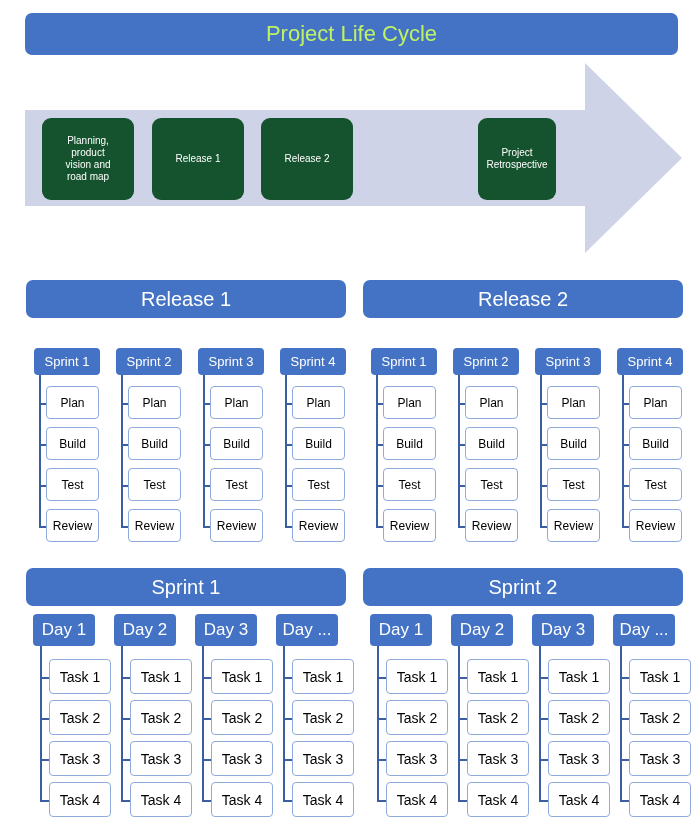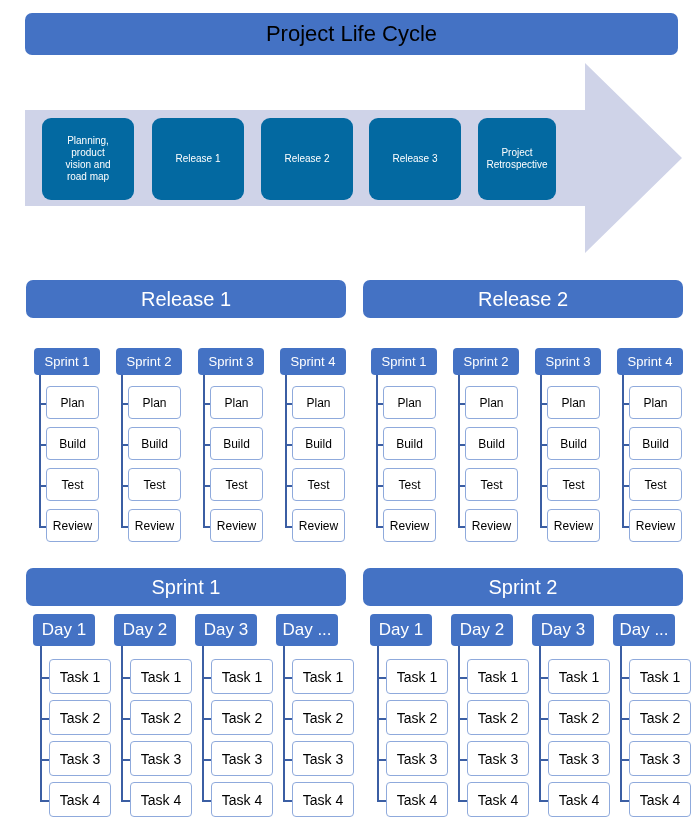--- a/index.html
+++ b/index.html
@@ -22,21 +22,21 @@
     left: 0; top: 0;
     width: 700px;
     height: 822px;
   }
 
   
   .banner {
     position: absolute;
     background: #4472C4;
     border-radius: 7px;
-    color: #000000;
+    color: #bef264;
     display: flex;
     align-items: center;
     justify-content: center;
     text-align: center;
     box-sizing: border-box;
     line-height: 1.05;
   }
 
   
   #title-banner {
@@ -52,21 +52,21 @@
     position: absolute;
     left: 25px;
     top: 63px;
     width: 657px;
     height: 190px;
   }
 
   
   .phase-box {
     position: absolute;
-    background: #0369a1;
+    background: #14532d;
     border-radius: 9px;
     color: #FFFFFF;
     font-size: 10px;
     line-height: 1.22;
     display: flex;
     align-items: center;
     justify-content: center;
     text-align: center;
     box-sizing: border-box;
     padding: 2px 4px;
@@ -162,23 +162,20 @@
   </div>
 
   <div class="phase-box" style="left:152px;width:92px;">
     <span>Release 1</span>
   </div>
 
   <div class="phase-box" style="left:261px;width:92px;">
     <span>Release 2</span>
   </div>
 
-  <div class="phase-box" style="left:369px;width:92px;">
-    <span>Release 3</span>
-  </div>
 
   <div class="phase-box" style="left:478px;width:78px;">
     <div>
       <span>Project</span>
       <span>Retrospective</span>
     </div>
   </div>
 
   <div class="section-header" style="left:26px;top:280px;width:320px;">
     <span>Release 1</span>

